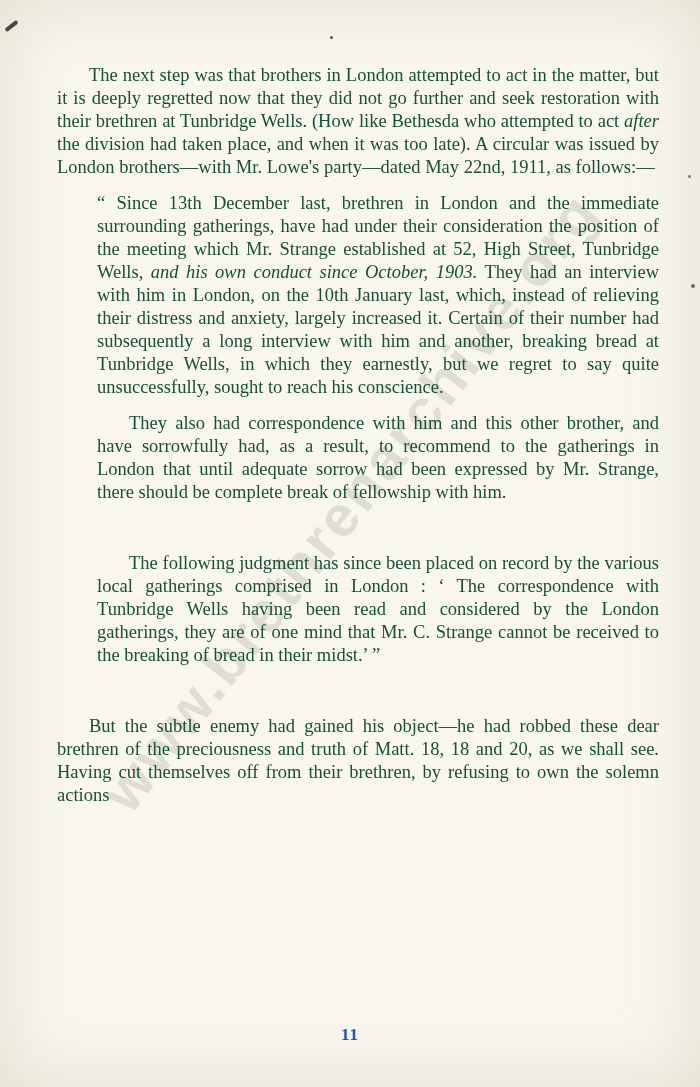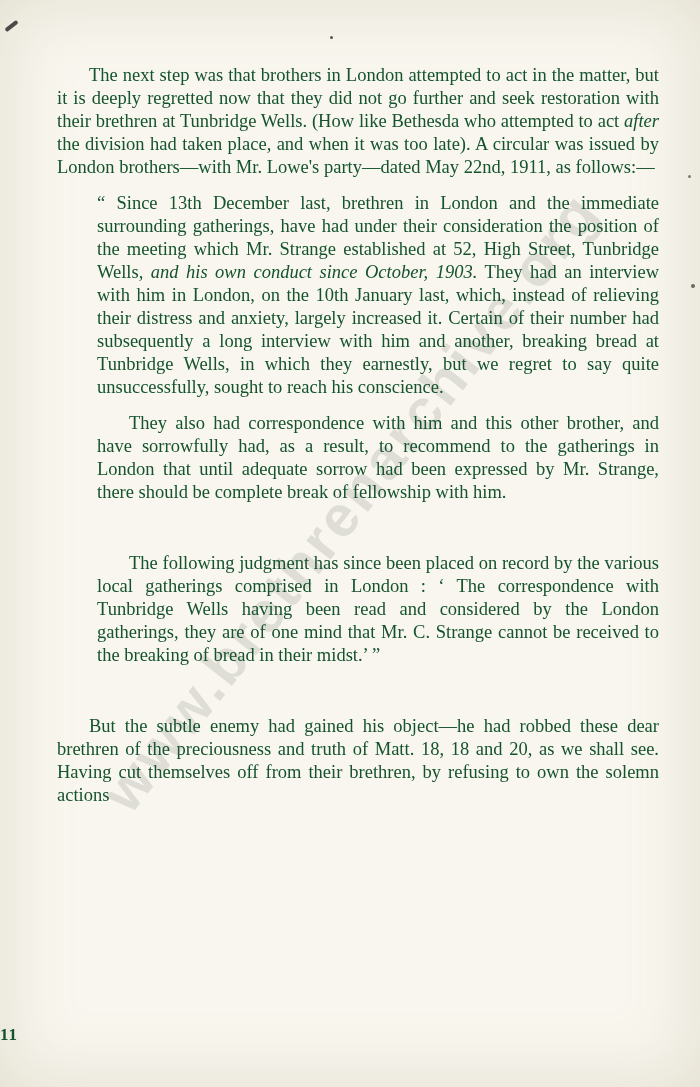--- a/index.html
+++ b/index.html
@@ -42,25 +42,25 @@
   .para { margin: 0 0 13px 0; text-indent: 32px; }
   .para:last-child { margin-bottom: 0; margin-top: 48px; }
   .quote { margin-left: 40px; }
   .noindent { text-indent: 0; }
   em.ital { font-style: italic; }
   .page-number {
     position: absolute;
     bottom: 42px;
     left: 0;
     width: 100%;
-    text-align: left;
+    text-align: center;
     font-size: 17px;
     font-weight: bold;
     letter-spacing: 1px;
-    color: #14532d;
+    color: #1d4ed8;
   }
   .speck { position: absolute; background: #2e2e2e; }
   .speck-corner { left: 4px; top: 24px; width: 15px; height: 4px; border-radius: 2px; transform: rotate(-38deg); opacity: 0.85; }
   .speck-top { left: 330px; top: 36px; width: 3px; height: 3px; border-radius: 50%; opacity: 0.8; }
   .speck-right-1 { left: 691px; top: 284px; width: 4px; height: 4px; border-radius: 50%; opacity: 0.7; }
   .speck-right-2 { left: 688px; top: 175px; width: 3px; height: 3px; border-radius: 50%; opacity: 0.6; }
 </style>
 </head>
 <body>
 

